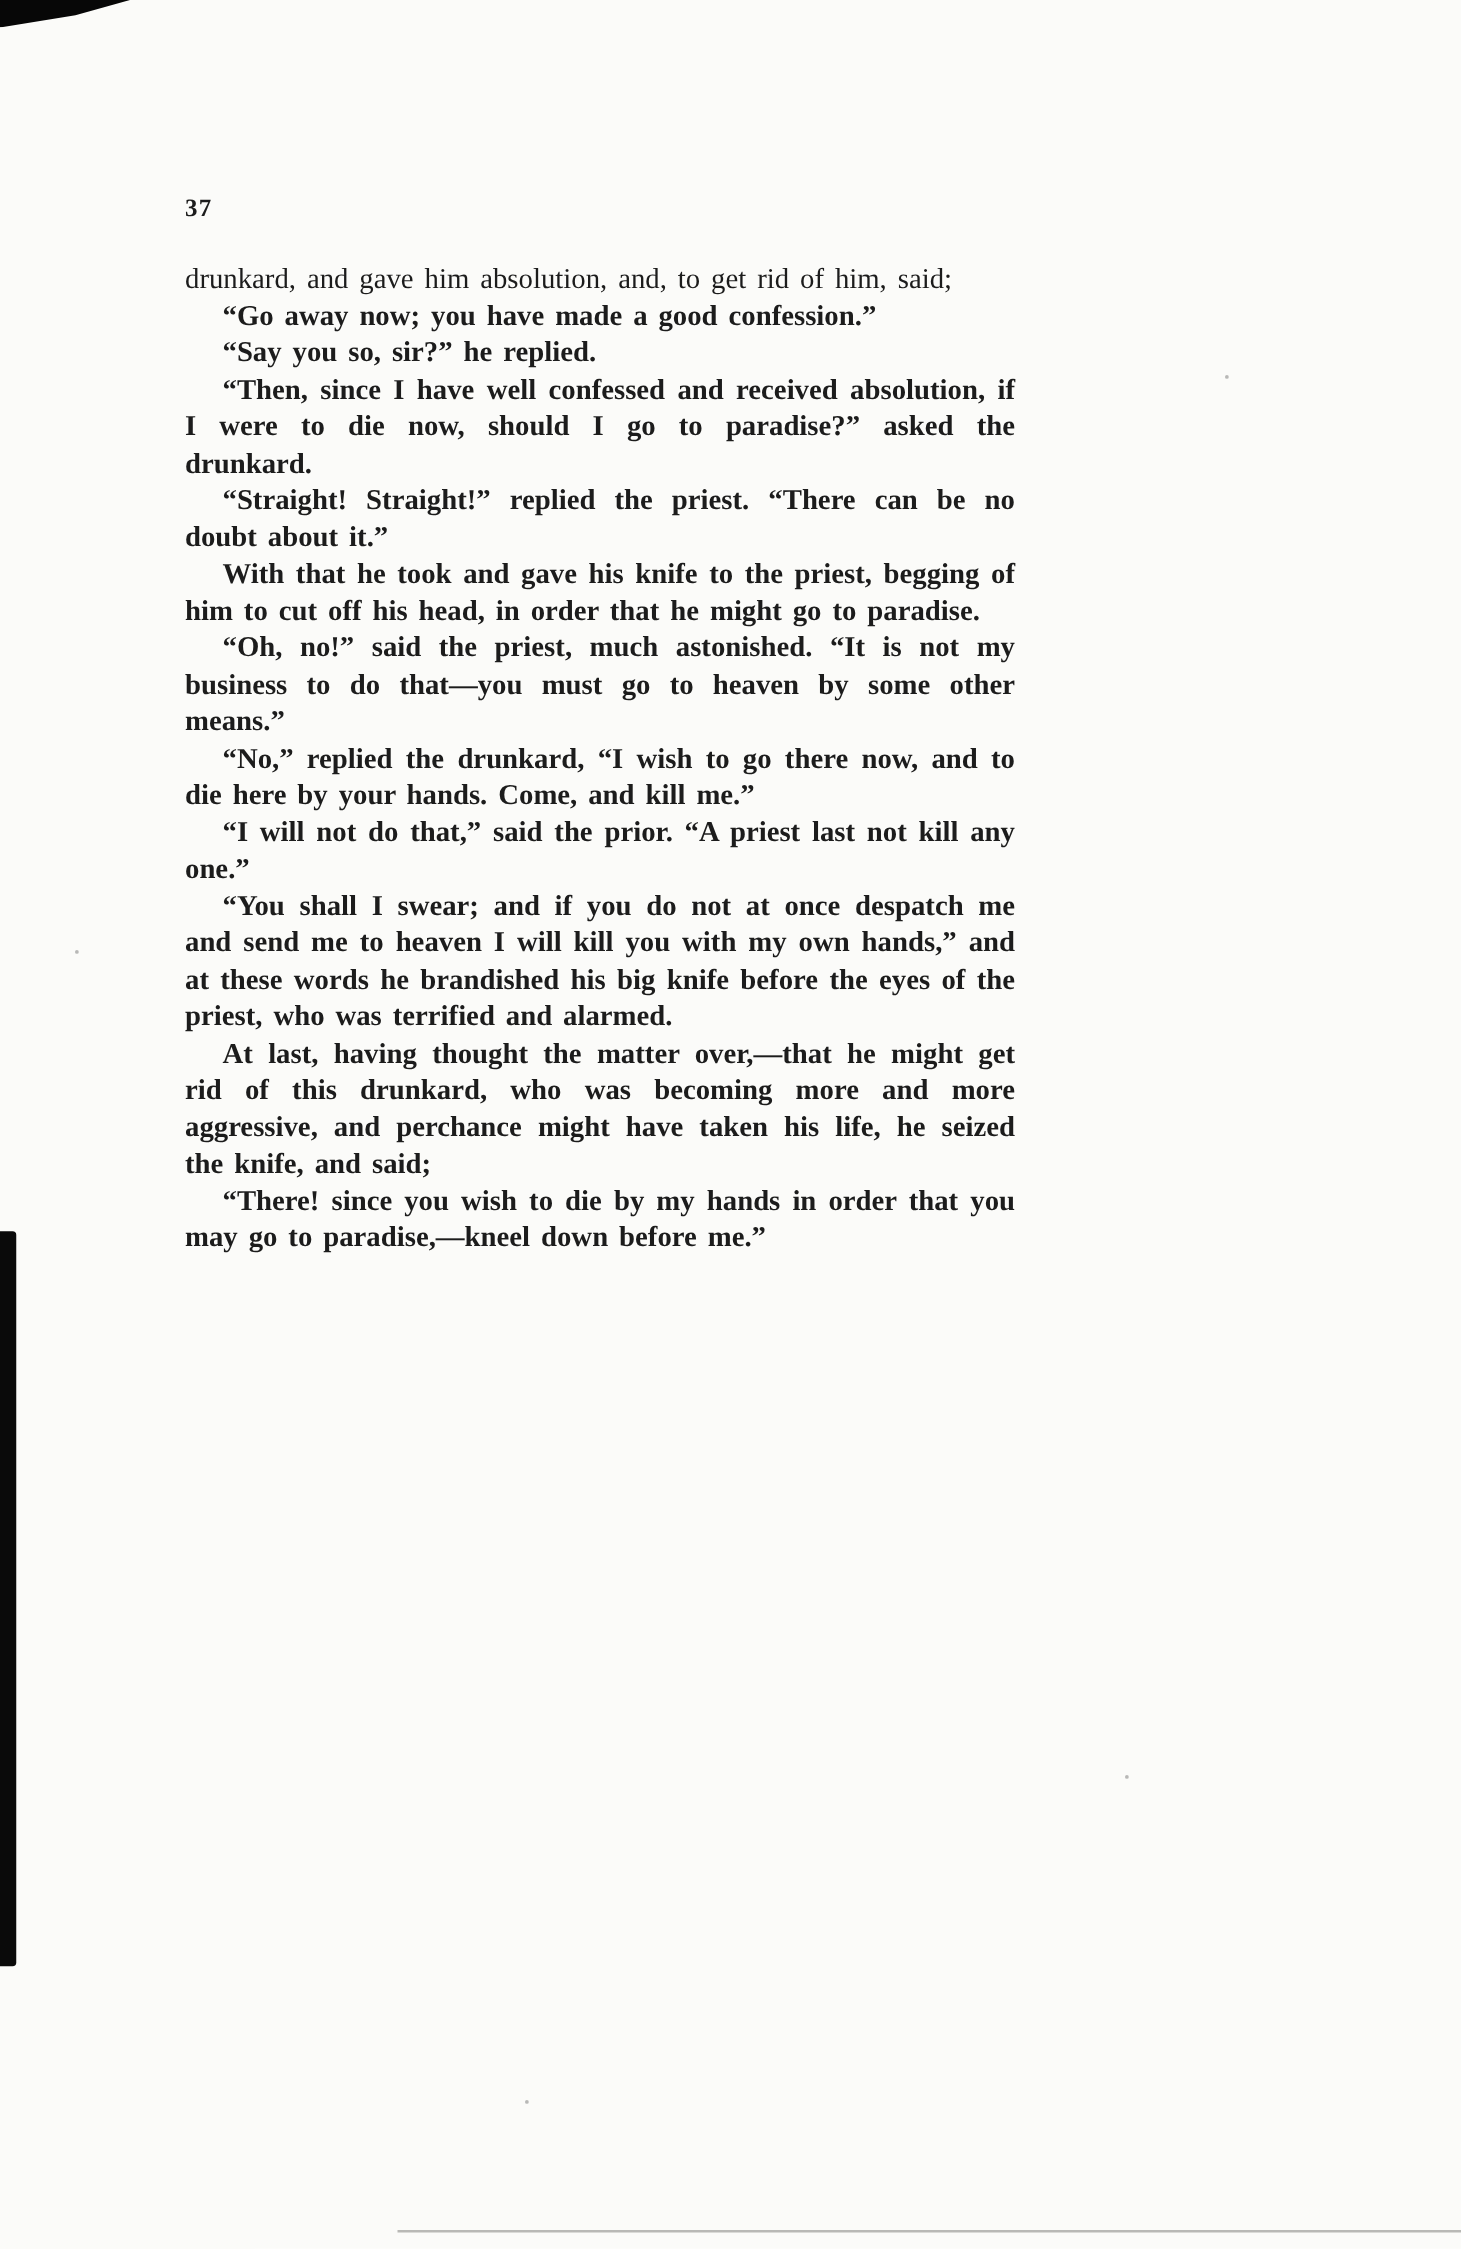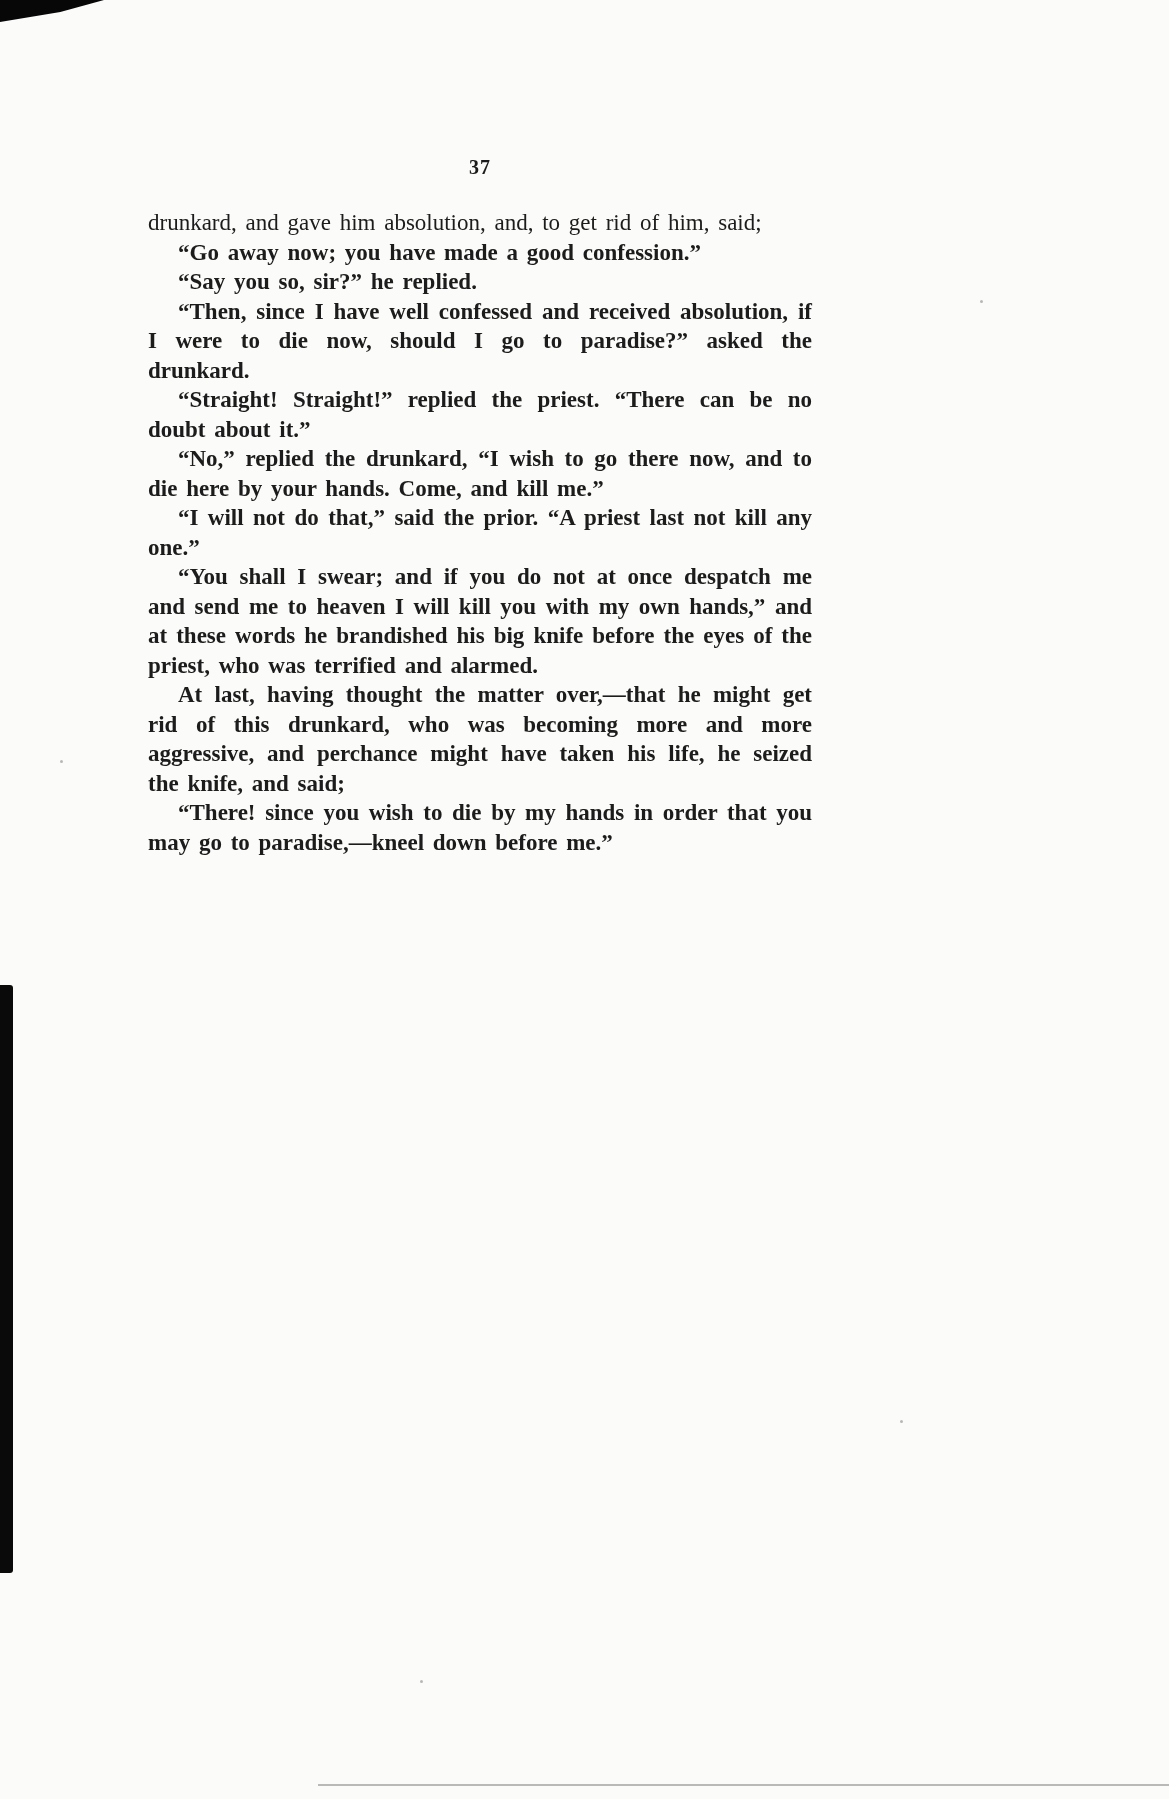--- a/index.html
+++ b/index.html
@@ -18,21 +18,21 @@
   }
   .page {
     position: absolute;
     inset: 0;
   }
   .page-number {
     position: absolute;
     top: 156px;
     left: 148px;
     width: 664px;
-    text-align: center;
+    text-align: left;
     font-size: 20px;
     font-weight: bold;
     letter-spacing: 1px;
   }
   .text-block {
     position: absolute;
     top: 208px;
     left: 148px;
     width: 664px;
     font-size: 23px;
@@ -98,20 +98,22 @@
   <div class="speckle" style="top:1680px;left:420px;"></div>
 
   <div class="page-number">37</div>
 
   <div class="text-block" id="text-block">
       <p>drunkard, and gave him absolution, and, to get rid of him, said;</p>
       <p class="indent">“Go away now; you have made a good confession.”</p>
       <p class="indent">“Say you so, sir?” he replied.</p>
       <p class="indent">“Then, since I have well confessed and received absolution, if I were to die now, should I go to paradise?” asked the drunkard.</p>
       <p class="indent">“Straight! Straight!” replied the priest. “There can be no doubt about it.”</p>
+      <p class="indent">With that he took and gave his knife to the priest, begging of him to cut off his head, in order that he might go to paradise.</p>
+      <p class="indent">“Oh, no!” said the priest, much astonished. “It is not my business to do that—you must go to heaven by some other means.”</p>
       <p class="indent">“No,” replied the drunkard, “I wish to go there now, and to die here by your hands. Come, and kill me.”</p>
       <p class="indent">“I will not do that,” said the prior. “A priest last not kill any one.”</p>
       <p class="indent">“You shall I swear; and if you do not at once despatch me and send me to heaven I will kill you with my own hands,” and at these words he brandished his big knife before the eyes of the priest, who was terrified and alarmed.</p>
       <p class="indent">At last, having thought the matter over,—that he might get rid of this drunkard, who was becoming more and more aggressive, and perchance might have taken his life, he seized the knife, and said;</p>
       <p class="indent">“There! since you wish to die by my hands in order that you may go to paradise,—kneel down before me.”</p>
     </div>
 
 </div>
 
 </body></html>

